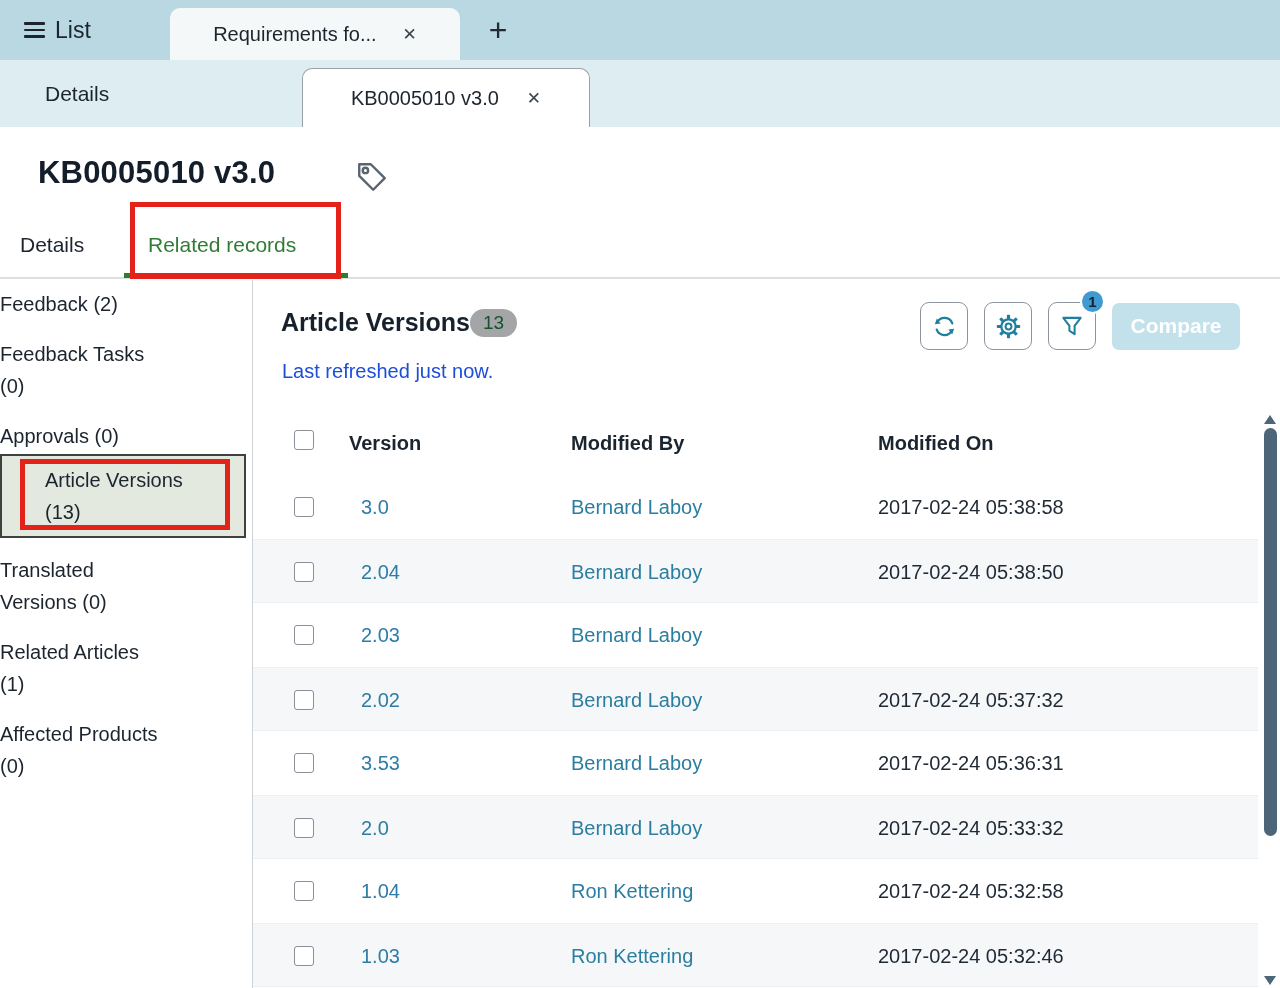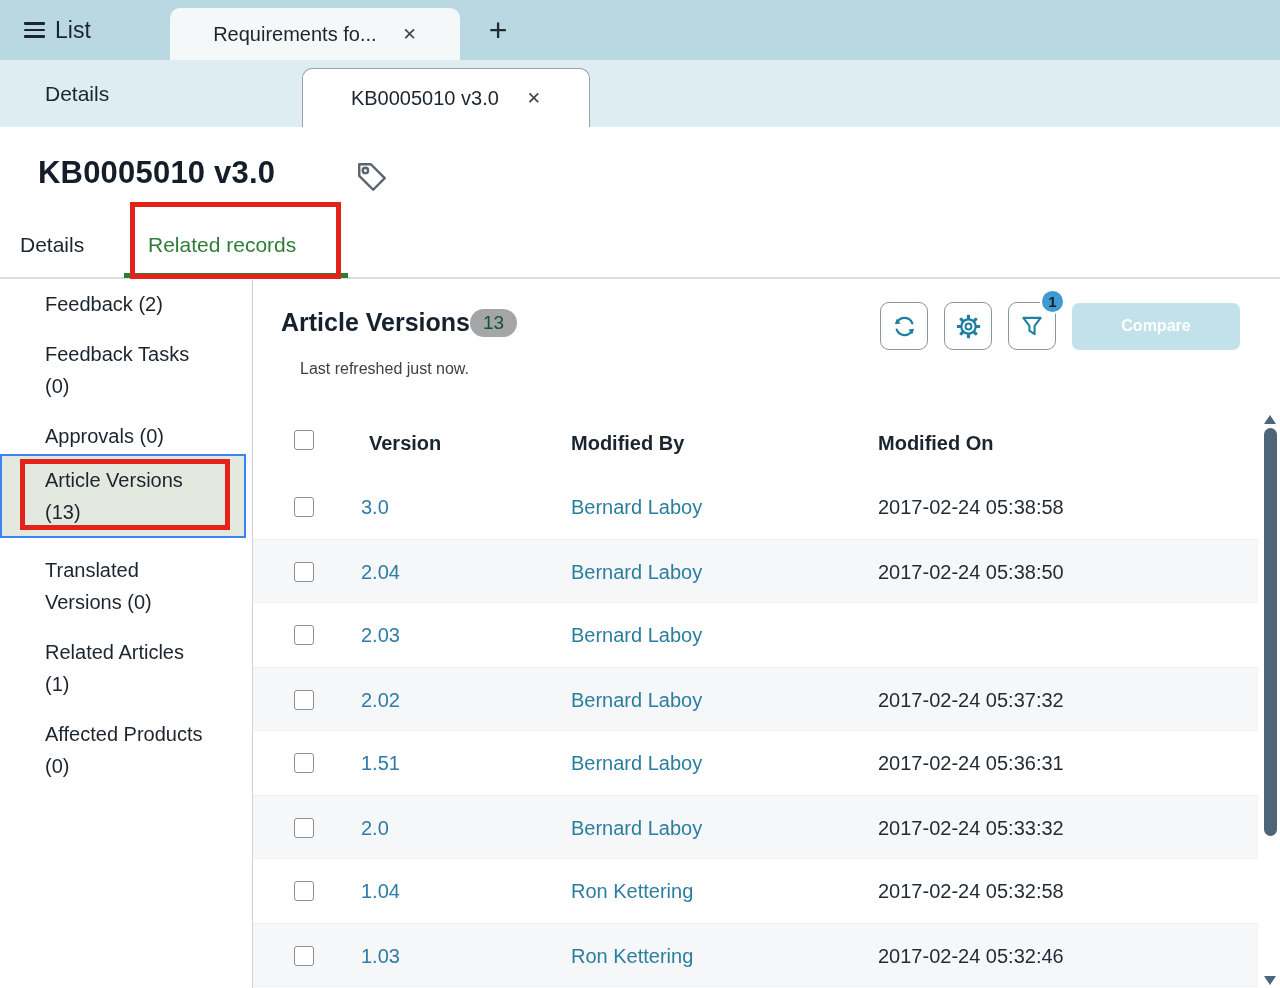--- a/index.html
+++ b/index.html
@@ -38,46 +38,46 @@
   .rtab-related { left:148px; color:#2f7d35; }
   .tab-divider { position:absolute; left:0; top:150px; width:1280px; height:2px; background:#dadfe2; }
   .green-underline { position:absolute; left:124px; top:146px; width:224px; height:5px; background:#2c7d2c; }
   .red-box-tab { position:absolute; left:130px; top:75px; width:211px; height:77px;
     border:5px solid #e3231a; pointer-events:none; z-index:30; }
 
   
   .bodywrap { position:absolute; left:0; top:153px; width:1280px; height:708px; display:flex; }
 
   .sidebar { width:253px; height:100%; border-right:1px solid #cdd2d6; padding-top:8px; }
-  .side-item { padding-left:45px; margin-bottom:18px; font-size:20px; line-height:32px; color:#1c242e; cursor:pointer; }
+  .side-item { margin-bottom:18px; font-size:20px; line-height:32px; color:#1c242e; cursor:pointer; }
   .side-item .lbl { display:block; max-width:165px; }
   .side-item.selected { position:relative; margin-top:-16px; margin-bottom:16px; width:246px;
-    background:#e4e9e0; border:2px solid #3b82f6; padding:8px 0 8px 43px; }
+    background:#e4e9e0; border:2px solid #404040; padding:8px 0 8px 43px; }
   .red-box-side { position:absolute; left:18px; top:3px; width:210px; height:71px;
     border:5px solid #e3231a; pointer-events:none; z-index:30; }
 
   .main { position:relative; flex:1; height:100%; }
   .heading-row { position:absolute; left:28px; top:28px; display:flex; align-items:center; }
   .heading { font-size:25px; font-weight:700; color:#17212e; }
   .count-pill { background:#a3a5a7; color:#14532d; font-size:19px; padding:3px 13px; border-radius:15px; }
-  .refreshed { position:absolute; left:29px; top:80px; font-size:16px; color:#404040;margin-left:18px; }
+  .refreshed { position:absolute; left:29px; top:80px; font-size:20px; color:#1d4ed8; }
 
   .toolbar { position:absolute; top:22px; right:40px; display:flex; align-items:center; gap:16px; }
   .icon-btn { position:relative; width:48px; height:48px; background:#fff; border:1.5px solid #8d949b;
     border-radius:9px; display:flex; align-items:center; justify-content:center; cursor:pointer; }
   .filter-badge { position:absolute; top:-14px; right:-10px; width:25px; height:25px; border-radius:50%;
     background:#3f9ad2; border:2px solid #fff; color:#16222e; font-size:15px; font-weight:700;
     display:flex; align-items:center; justify-content:center; }
-  .compare-btn { width:168px; height:47px; background:#c3e1eb; border:none; border-radius:7px;
-    color:#fff; font-size:16px; font-weight:700; font-family:"Liberation Sans",sans-serif; cursor:pointer; }
+  .compare-btn { width:128px; height:47px; background:#c3e1eb; border:none; border-radius:7px;
+    color:#fff; font-size:21px; font-weight:700; font-family:"Liberation Sans",sans-serif; cursor:pointer; }
 
   
   .thead { position:absolute; left:0; top:140px; right:22px; height:50px; }
   .th { position:absolute; font-size:20px; font-weight:700; color:#1b2530; top:12px; }
-  .th.c1 { left:116px; } .th.c2 { left:318px; } .th.c3 { left:625px; }
+  .th.c1 { left:96px; } .th.c2 { left:318px; } .th.c3 { left:625px; }
   .cbx { width:20px; height:20px; background:#fff; border:1.5px solid #8a9097; border-radius:3px; cursor:pointer; }
   .thead .cbx { position:absolute; left:41px; top:10px; }
 
   .rows { position:absolute; left:0; top:195px; right:22px; }
   .t-row { position:relative; height:64px; }
   .t-row.alt { background:#f5f7f8; border-top:1px solid #edf0f2; border-bottom:1px solid #edf0f2; }
   .t-row .cbx { position:absolute; left:41px; top:22px; }
   .cell { position:absolute; top:0; height:64px; display:flex; align-items:center; font-size:20px; }
   .cell.version { left:108px; color:#2e7ca8; cursor:pointer; }
   .cell.modby { left:318px; color:#2b7e9f; cursor:pointer; }
@@ -231,21 +231,21 @@
           <div class="cell modby">Bernard Laboy</div>
         </div>
         <div class="t-row alt">
           <div class="cbx"></div>
           <div class="cell version">2.02</div>
           <div class="cell modby">Bernard Laboy</div>
           <div class="cell modon">2017-02-24 05:37:32</div>
         </div>
         <div class="t-row">
           <div class="cbx"></div>
-          <div class="cell version">1.51</div>
+          <div class="cell version">3.53</div>
           <div class="cell modby">Bernard Laboy</div>
           <div class="cell modon">2017-02-24 05:36:31</div>
         </div>
         <div class="t-row alt">
           <div class="cbx"></div>
           <div class="cell version">2.0</div>
           <div class="cell modby">Bernard Laboy</div>
           <div class="cell modon">2017-02-24 05:33:32</div>
         </div>
         <div class="t-row">

